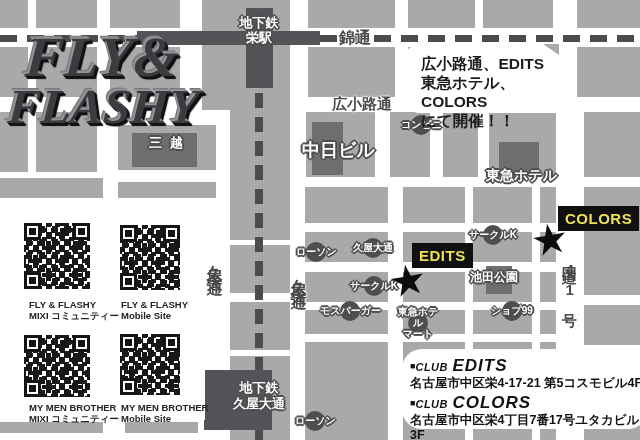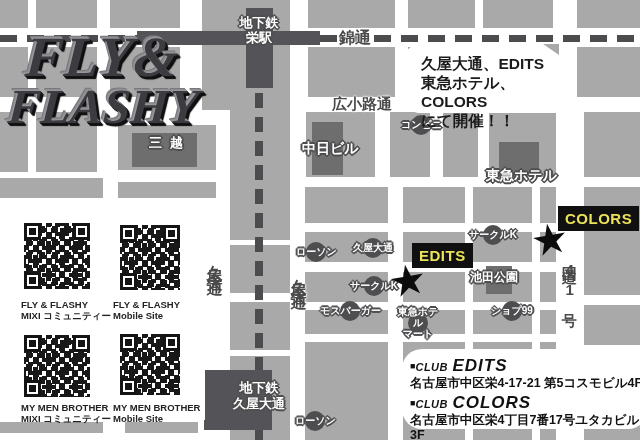--- a/index.html
+++ b/index.html
@@ -52,21 +52,21 @@
   
   .qr-panel{position:absolute;left:0;top:199px;width:205px;height:221px;background:#fff;z-index:5;}
   .qr{position:absolute;background:#fff;z-index:6;box-sizing:border-box;}
   .qr .noise{position:absolute;left:4px;top:4px;right:4px;bottom:4px;
      background:repeating-conic-gradient(#181818 0 25%,transparent 0 50%),
                 repeating-conic-gradient(transparent 0 25%,#181818 0 50%);
      background-size:9px 9px,13px 13px;background-position:0 0,2px 3px;}
   .qr .f{position:absolute;width:17px;height:17px;border:3px solid #141414;background:#fff;box-sizing:border-box;}
   .qr .f::after{content:"";position:absolute;left:2px;top:2px;width:7px;height:7px;background:#141414;}
   .qr .f1{left:4px;top:4px}.qr .f2{right:4px;top:4px}.qr .f3{left:4px;bottom:4px}
-  .qr-label{position:absolute;font-size:9.5px;font-weight:bold;color:#232323;line-height:11px;z-index:6;white-space:nowrap;}
+  .qr-label{position:absolute;font-size:9.5px;font-weight:bold;color:#232323;line-height:11px;z-index:6;white-space:nowrap;margin-left:8px;}
 </style>
 </head>
 <body>
 
 <div class="canvas">
 
   <div id="map-blocks">
       <div class="blk" style="left: 0px; top: 0px; width: 28px; height: 28px;"></div>
       <div class="blk" style="left: 36px; top: 0px; width: 61px; height: 28px;"></div>
       <div class="blk" style="left: 110px; top: 0px; width: 70px; height: 28px;"></div>
@@ -134,21 +134,21 @@
   <div class="dash-h" style="left:320px;top:35px;width:320px"></div>
   <div class="dash-v" style="left:255px;top:45px;height:395px"></div>
 
   <div class="lbl street" style="left:339px;top:29px;font-size:16px">錦通</div>
   <div class="lbl wout" style="left:230px;top:15px;width:58px;text-align:center;font-size:13px;line-height:15px">
     <div>地下鉄</div>
     <div>栄駅</div>
   </div>
   <div class="lbl street" style="left:332px;top:95px;font-size:15px">広小路通</div>
   <div class="lbl wout" style="left:149px;top:136px;font-size:13px;letter-spacing:8px">三越</div>
-  <div class="lbl wout" style="left:302px;top:140px;font-size:14px">中日ビル</div>
+  <div class="lbl wout" style="left:302px;top:140px;font-size:18px">中日ビル</div>
   <div class="lbl wout store" style="left:401px;top:119px">コンビニ</div>
   <div class="lbl wout" style="left:486px;top:167px;font-size:14px">東急ホテル</div>
   <div class="lbl wout store" style="left:469px;top:229px">サークルK</div>
   <div class="lbl wout store" style="left:296px;top:246px">ローソン</div>
   <div class="lbl wout store" style="left:353px;top:242px">久屋大通</div>
   <div class="lbl wout" style="left:470px;top:271px;font-size:12px">池田公園</div>
   <div class="lbl wout store" style="left:350px;top:280px">サークルK</div>
   <div class="lbl street vert" style="left:205px;top:252px;font-size:16px;letter-spacing:5px">久屋大通</div>
   <div class="lbl street vert" style="left:289px;top:266px;font-size:16px;letter-spacing:5px">久屋大通</div>
   <div class="lbl street vert" style="left:561px;top:255px;font-size:15px;letter-spacing:3px">国道41号</div>
@@ -168,21 +168,21 @@
   <div class="star" style="left:531px;top:219px">★</div>
   <div class="flag" style="left:412px;top:243px">EDITS</div>
   <div class="star" style="left:389px;top:260px">★</div>
 
   <div class="logo">
     <div class="l1">FLY&amp;</div>
     <div class="l2">FLASHY</div>
   </div>
 
   <div class="bubble announce">
-    <div>久屋大通、EDITS</div>
+    <div>広小路通、EDITS</div>
     <div>東急ホテル、COLORS</div>
     <div>にて開催！！</div>
   </div>
   <div class="notch"></div>
 
   <div class="qr-panel"></div>
   <div class="qr" style="left:20px;top:219px;width:74px;height:74px">
     <div class="noise"></div>
       <div class="f f1"></div>
       <div class="f f2"></div>

